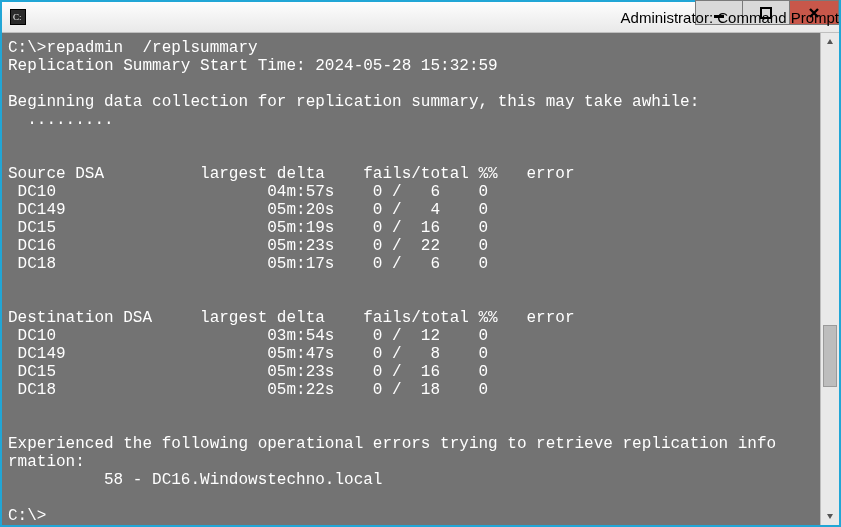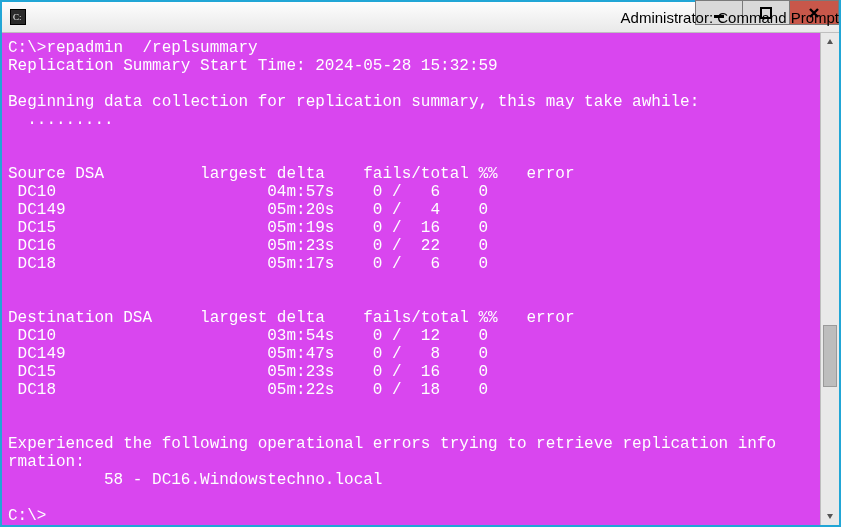--- a/index.html
+++ b/index.html
@@ -5,21 +5,21 @@
 html,body{margin:0;padding:0;width:841px;height:527px;overflow:hidden;font-family:"Segoe UI",sans-serif;background:#fff}
 .win{width:841px;height:527px;border:2px solid #21a6d6;box-sizing:border-box;display:flex;flex-direction:column}
 .titlebar{height:31px;background:linear-gradient(#fdfdfd,#e9e9e9);display:flex;align-items:center;position:relative;border-bottom:1px solid #bfbfbf}
 .sys-icon{width:16px;height:16px;margin-left:8px;display:inline-block}
 .title-text{position:absolute;left:4px;right:0;text-align:right;font-size:15px;color:#000;pointer-events:none}
 .ctrl-group{margin-left:auto;display:flex;height:100%}
 .ctrl{width:46px;height:23px;margin-top:-2px;border:1px solid #7a7a7a;background:#d9d9d9;display:flex;align-items:center;justify-content:center;font-size:13px;color:#222;margin-left:-1px}
 .ctrl.close{background:#c8574a;color:#000;width:48px}
 .ctrl svg{display:block}
 .term-wrap{flex:1;display:flex;background:#000}
-.term{flex:1;padding:6px 22px 0 6px;background:#d946ef;color:#fff;font-family:Consolas,'Courier New',monospace;font-size:16px;line-height:18px;white-space:pre;overflow:hidden}
+.term{flex:1;padding:6px 22px 0 6px;background:#737373;color:#fff;font-family:Consolas,'Courier New',monospace;font-size:16px;line-height:18px;white-space:pre;overflow:hidden}
 .scroll{width:18px;background:#e9e9e9;display:flex;flex-direction:column;border-left:1px solid #bdbdbd}
 .sbtn{height:18px;display:flex;align-items:center;justify-content:center;color:#555;font-size:10px}
 .strack{flex:1;position:relative}
 .sthumb{position:absolute;left:2px;right:2px;top:60%;height:60px;background:#bdbdbd;border:1px solid #9a9a9a}
 </style>
 </head>
 <body>
 
 <div class="win">
   <div class="titlebar">

